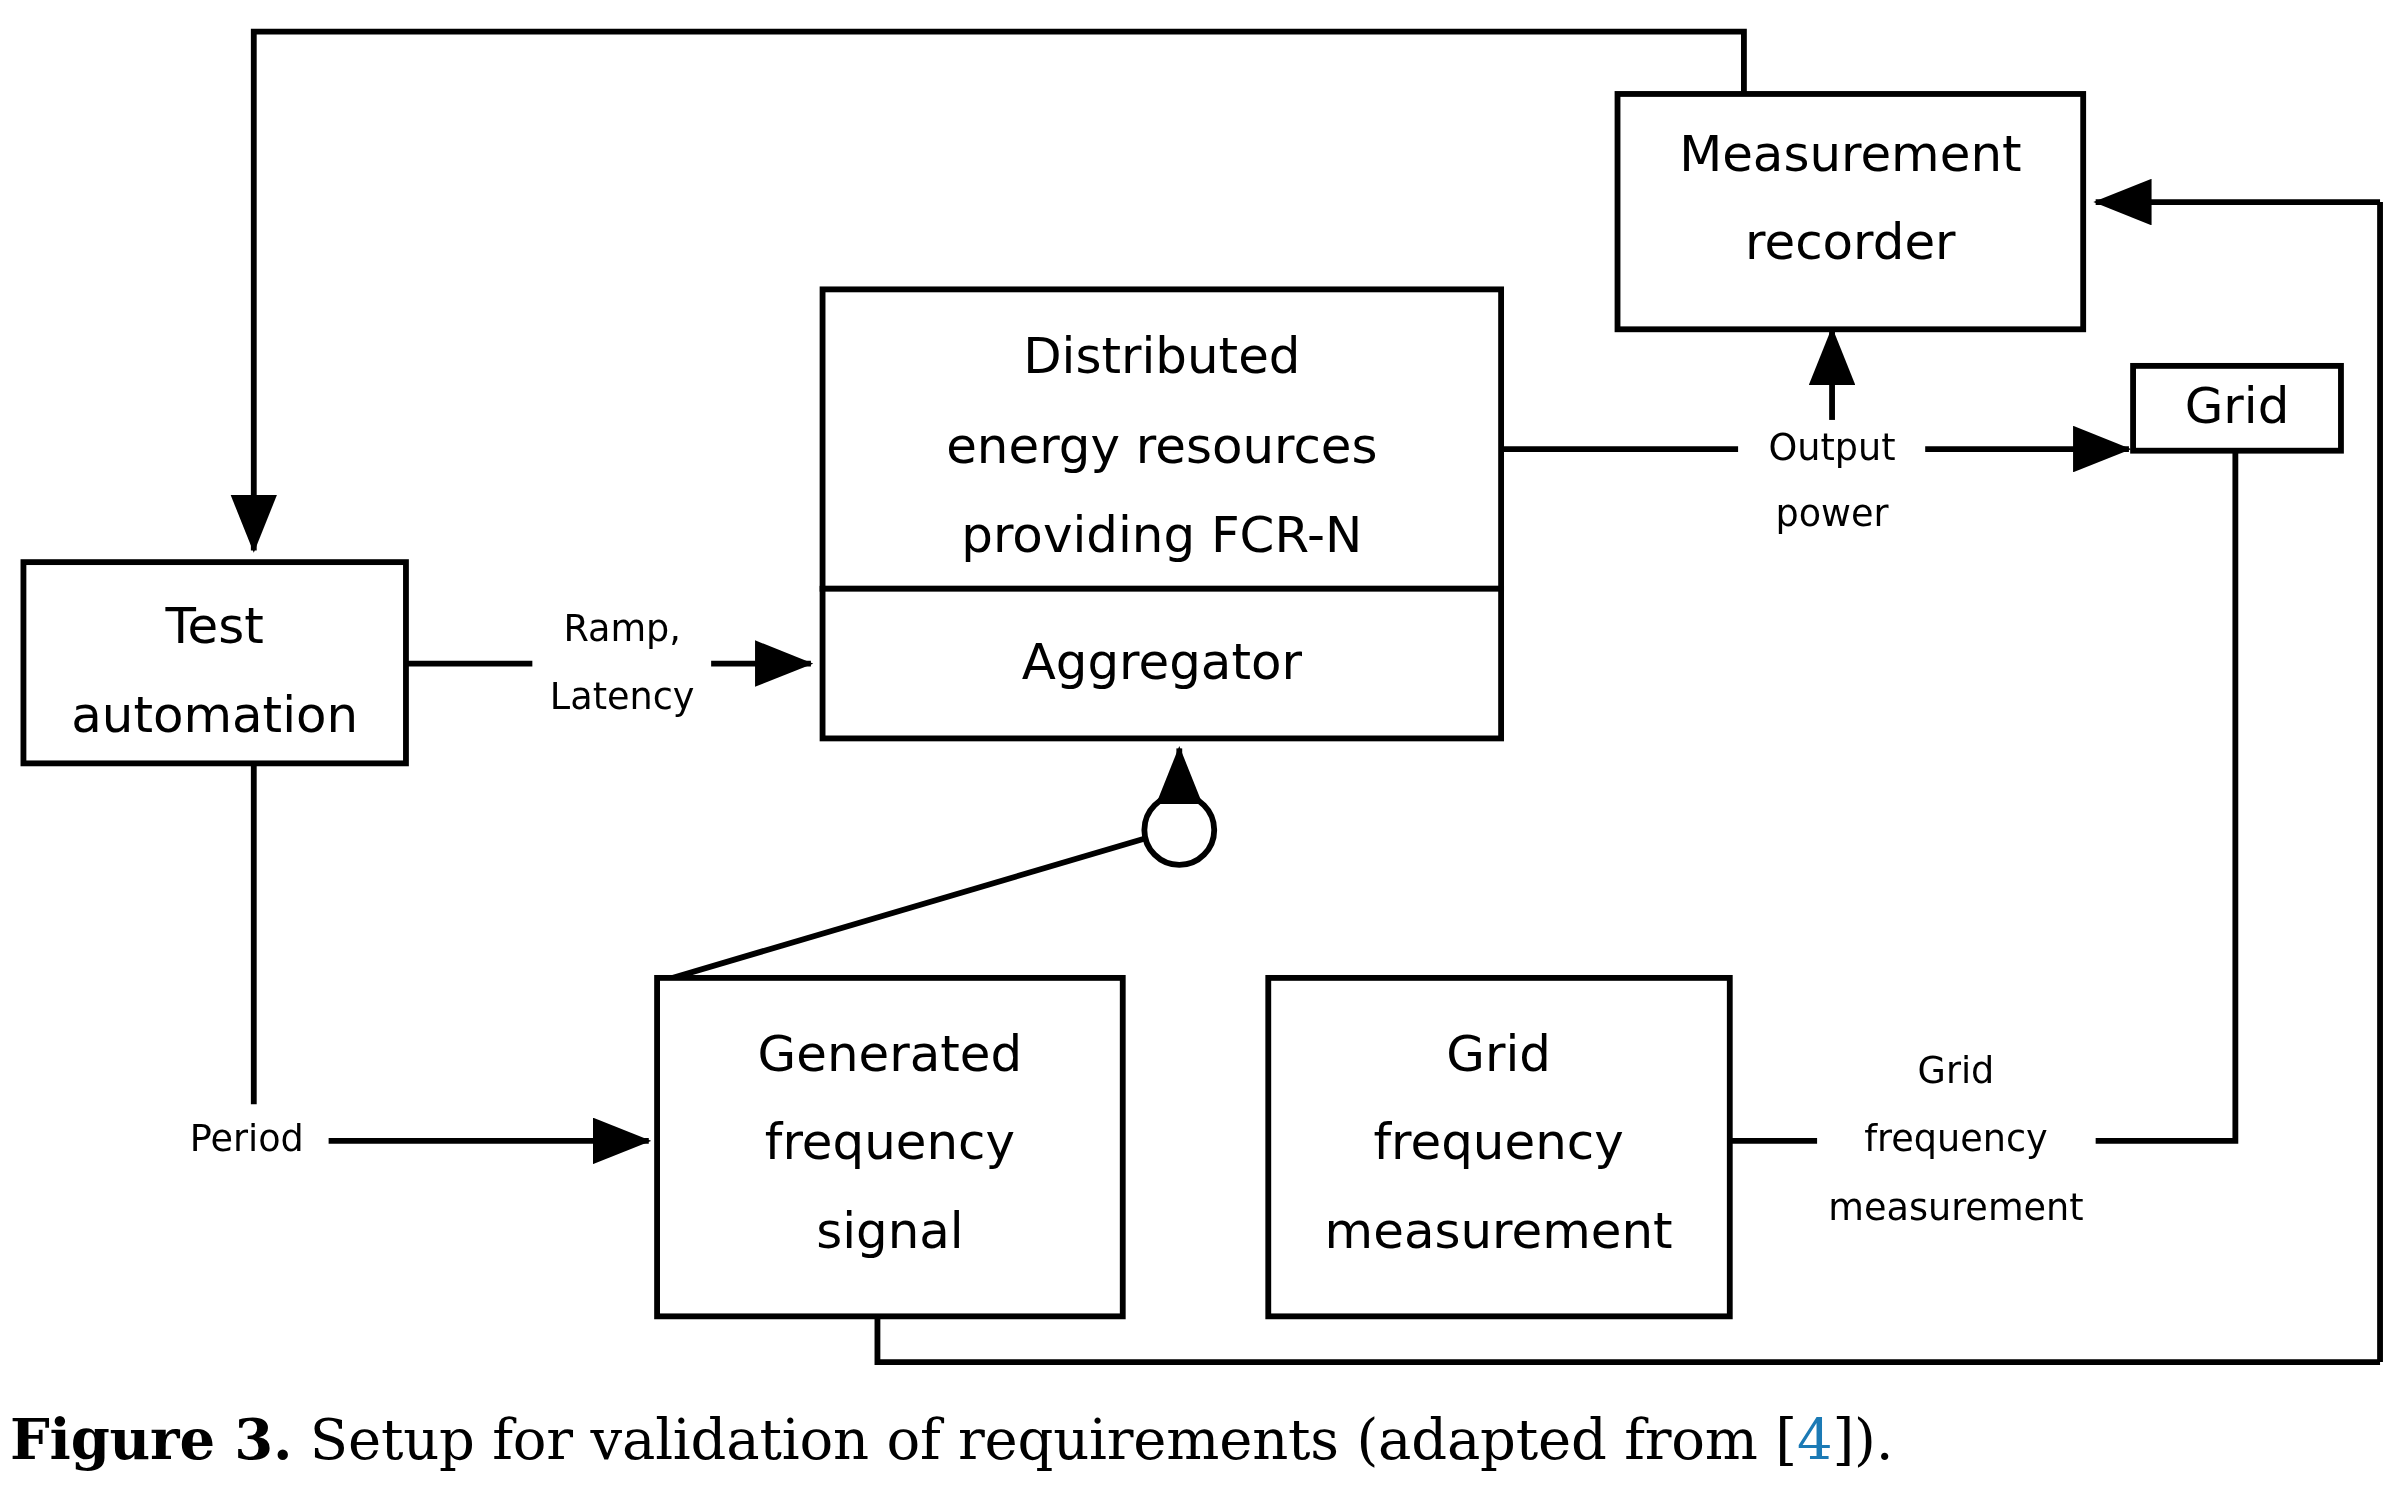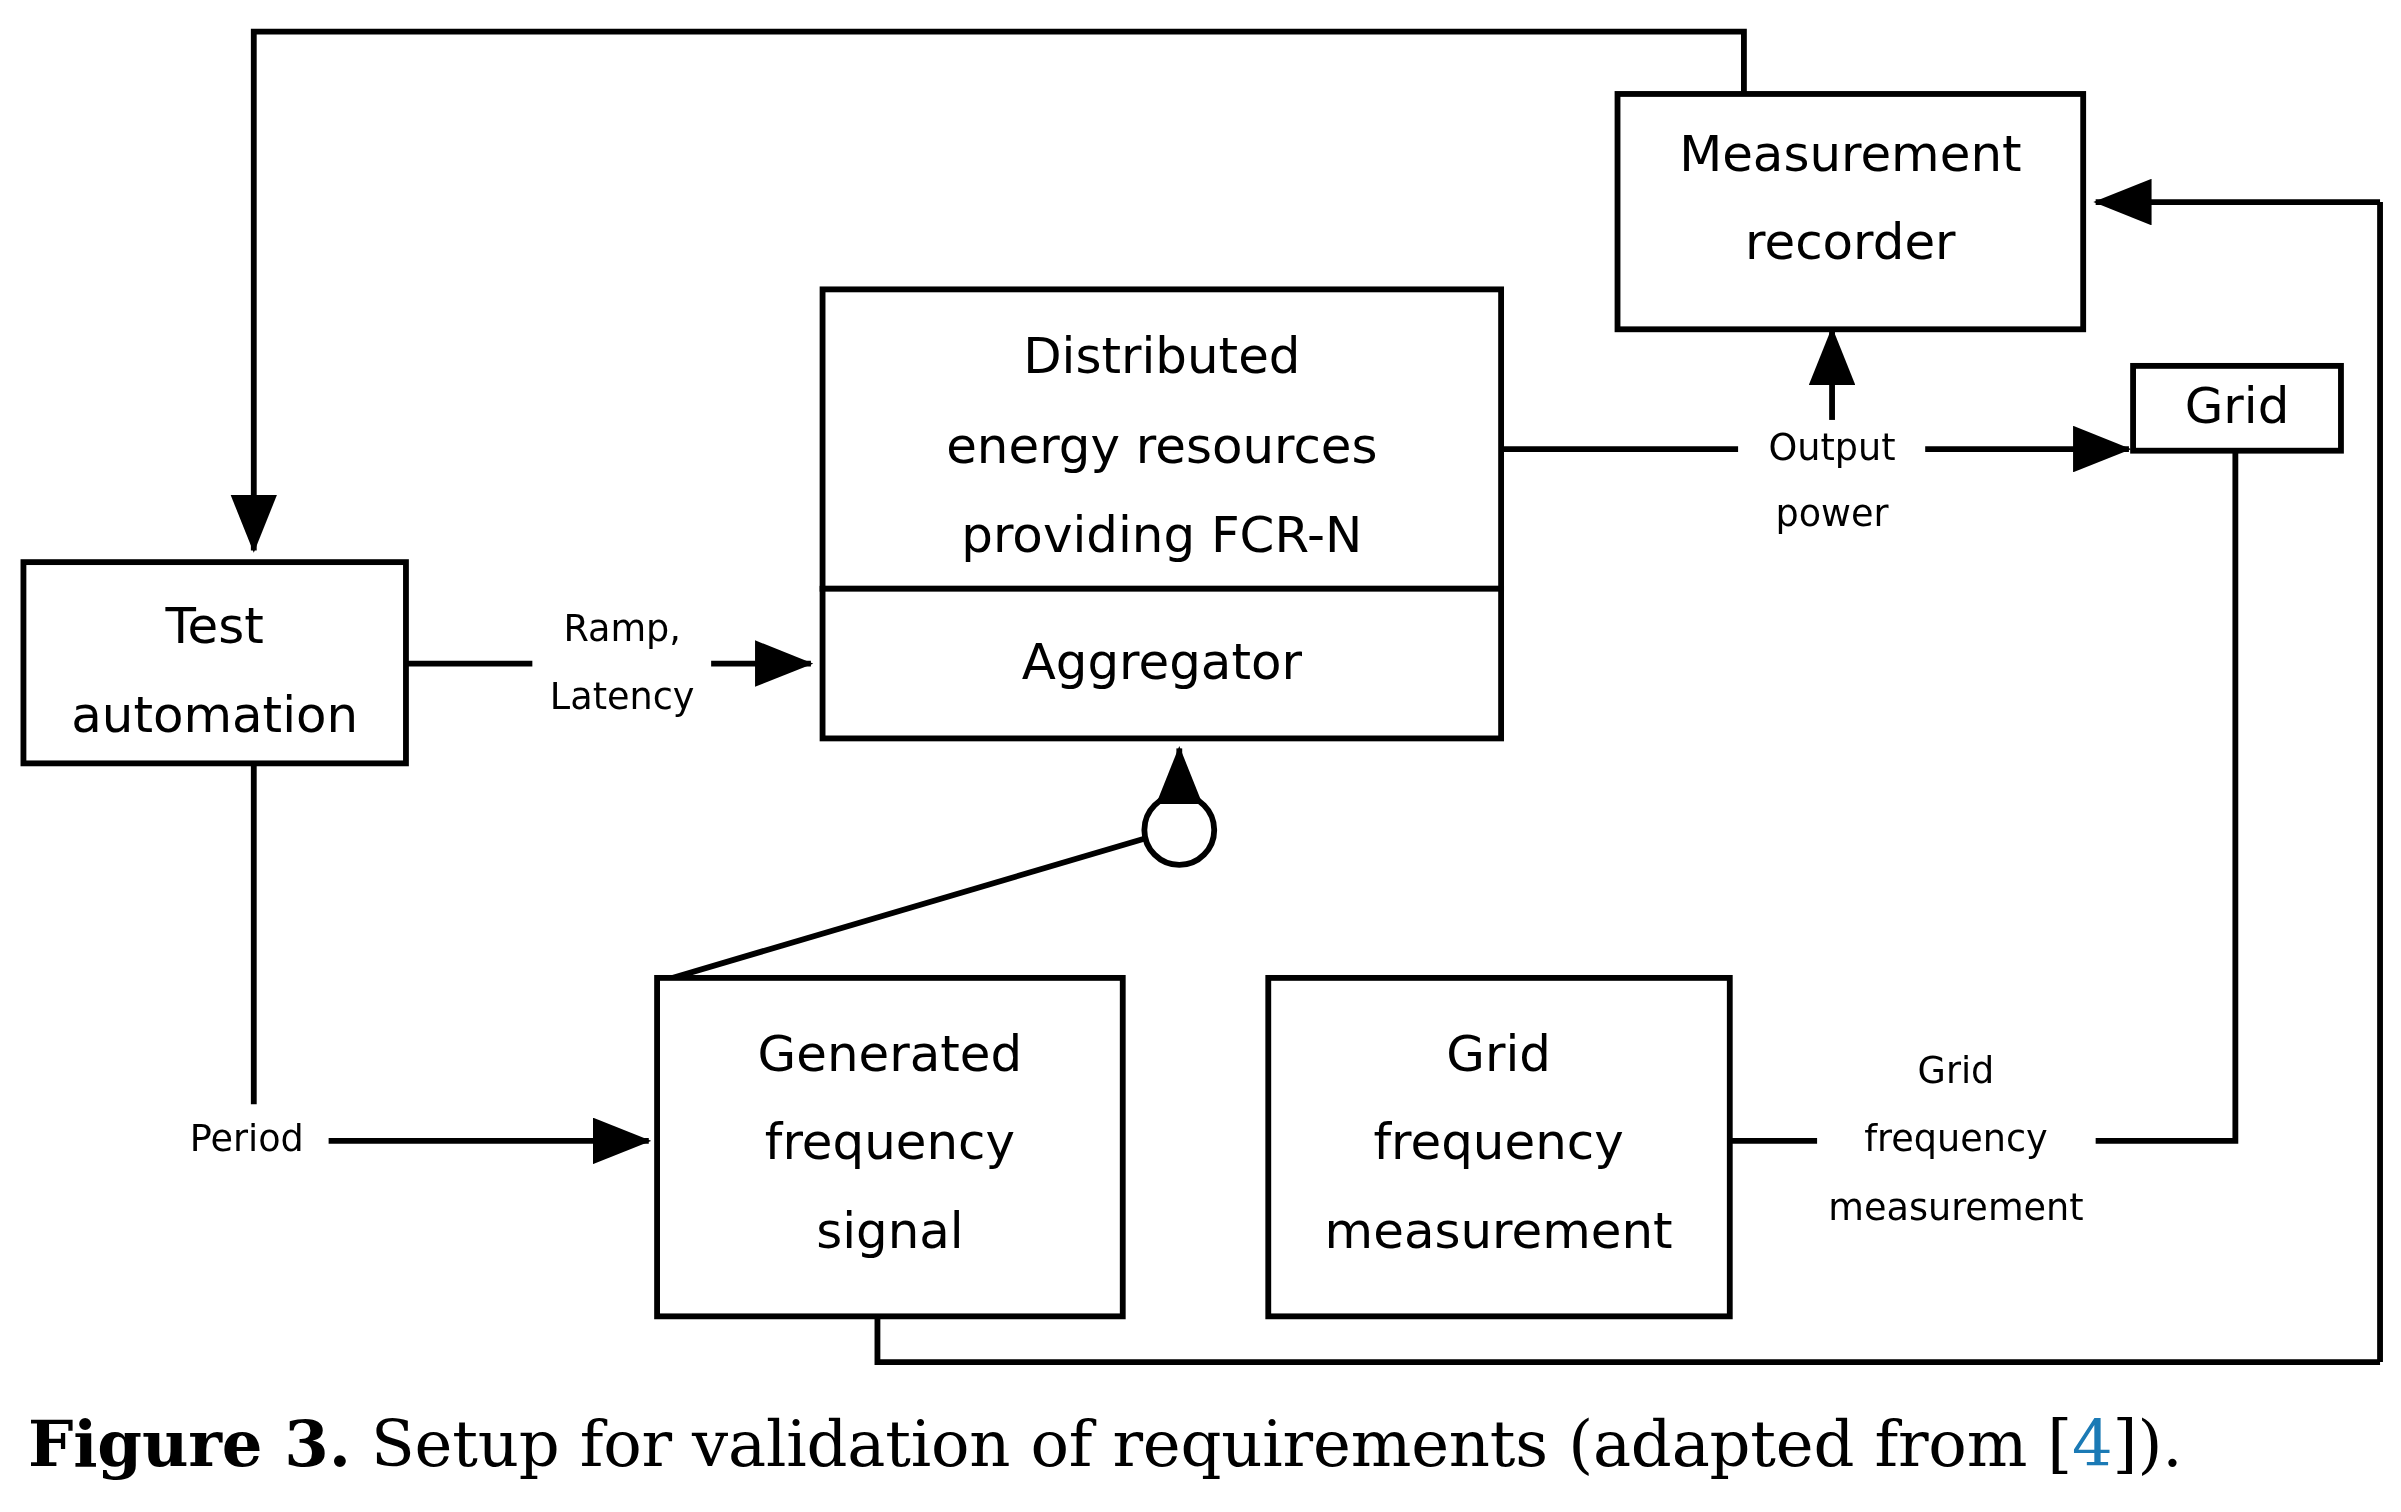--- a/index.html
+++ b/index.html
@@ -59,25 +59,25 @@
   }
   .edge-label-left {
     font-family: "DejaVu Sans", sans-serif;
     font-size: 44px;
     fill: #000000;
     text-anchor: start;
     dominant-baseline: middle;
   }
   .caption {
     position: absolute;
-    left: 28px;
+    left: 10px;
     top: 1406px;
     width: 2329px;
     font-family: "DejaVu Serif", serif;
-    font-size: 64px;
+    font-size: 56px;
     color: #000000;
     letter-spacing: -0.2px;
     white-space: nowrap;
   }
   .caption .cap-bold {
     font-weight: bold;
   }
   .caption .cap-ref {
     color: #1b7ab5;
   }

